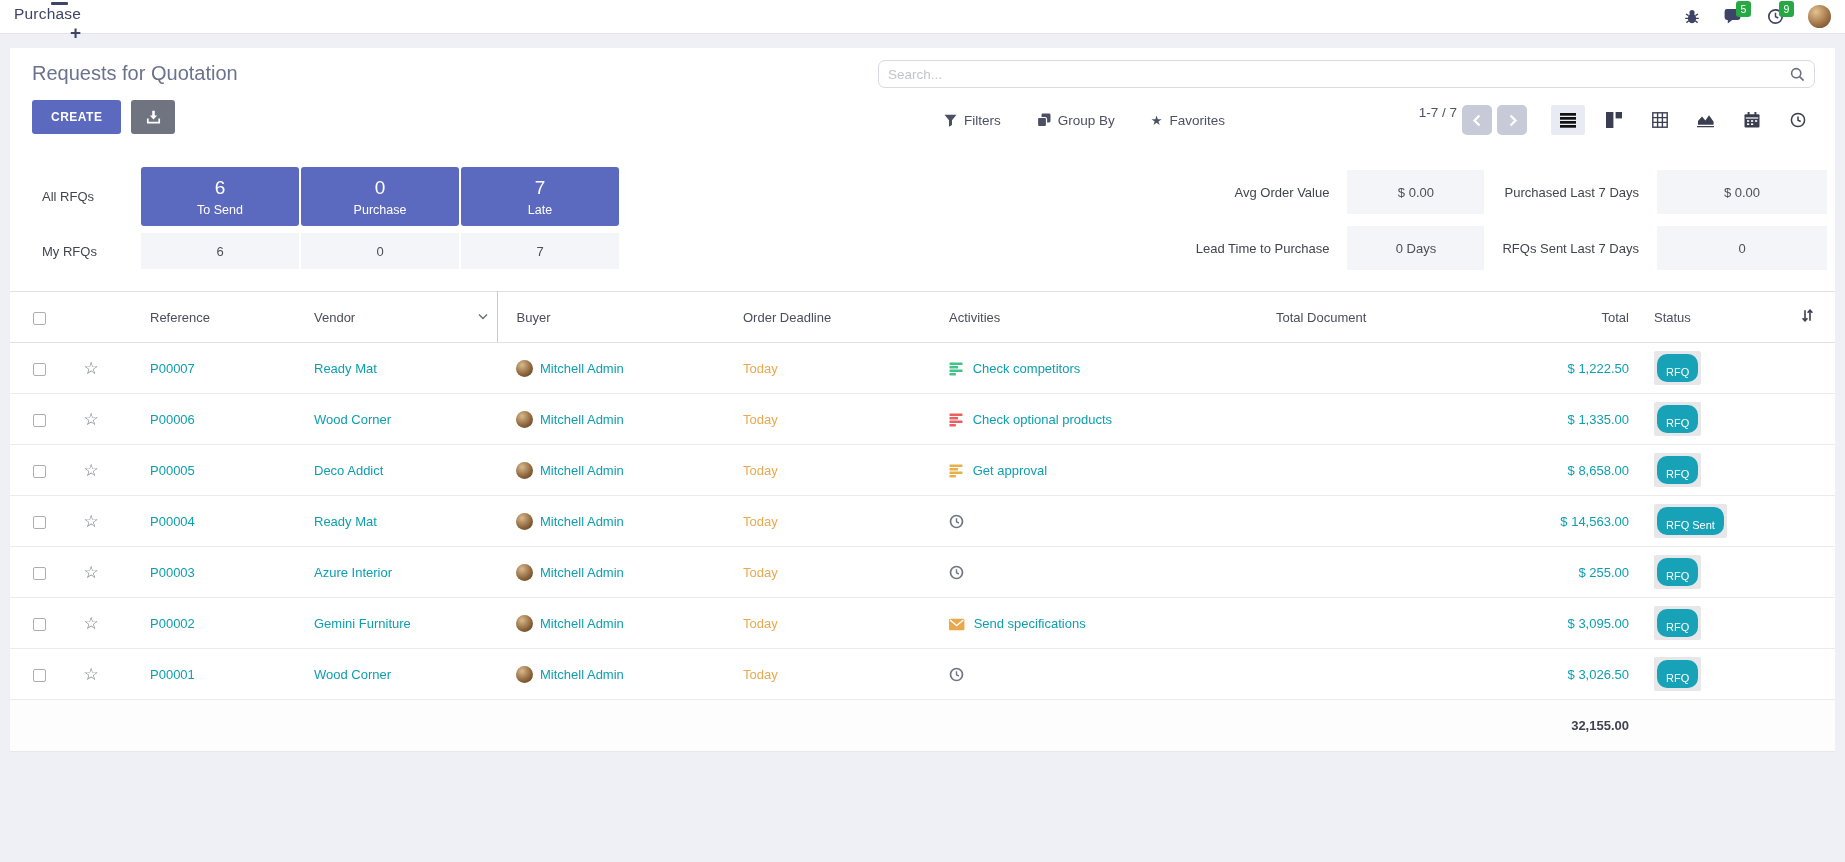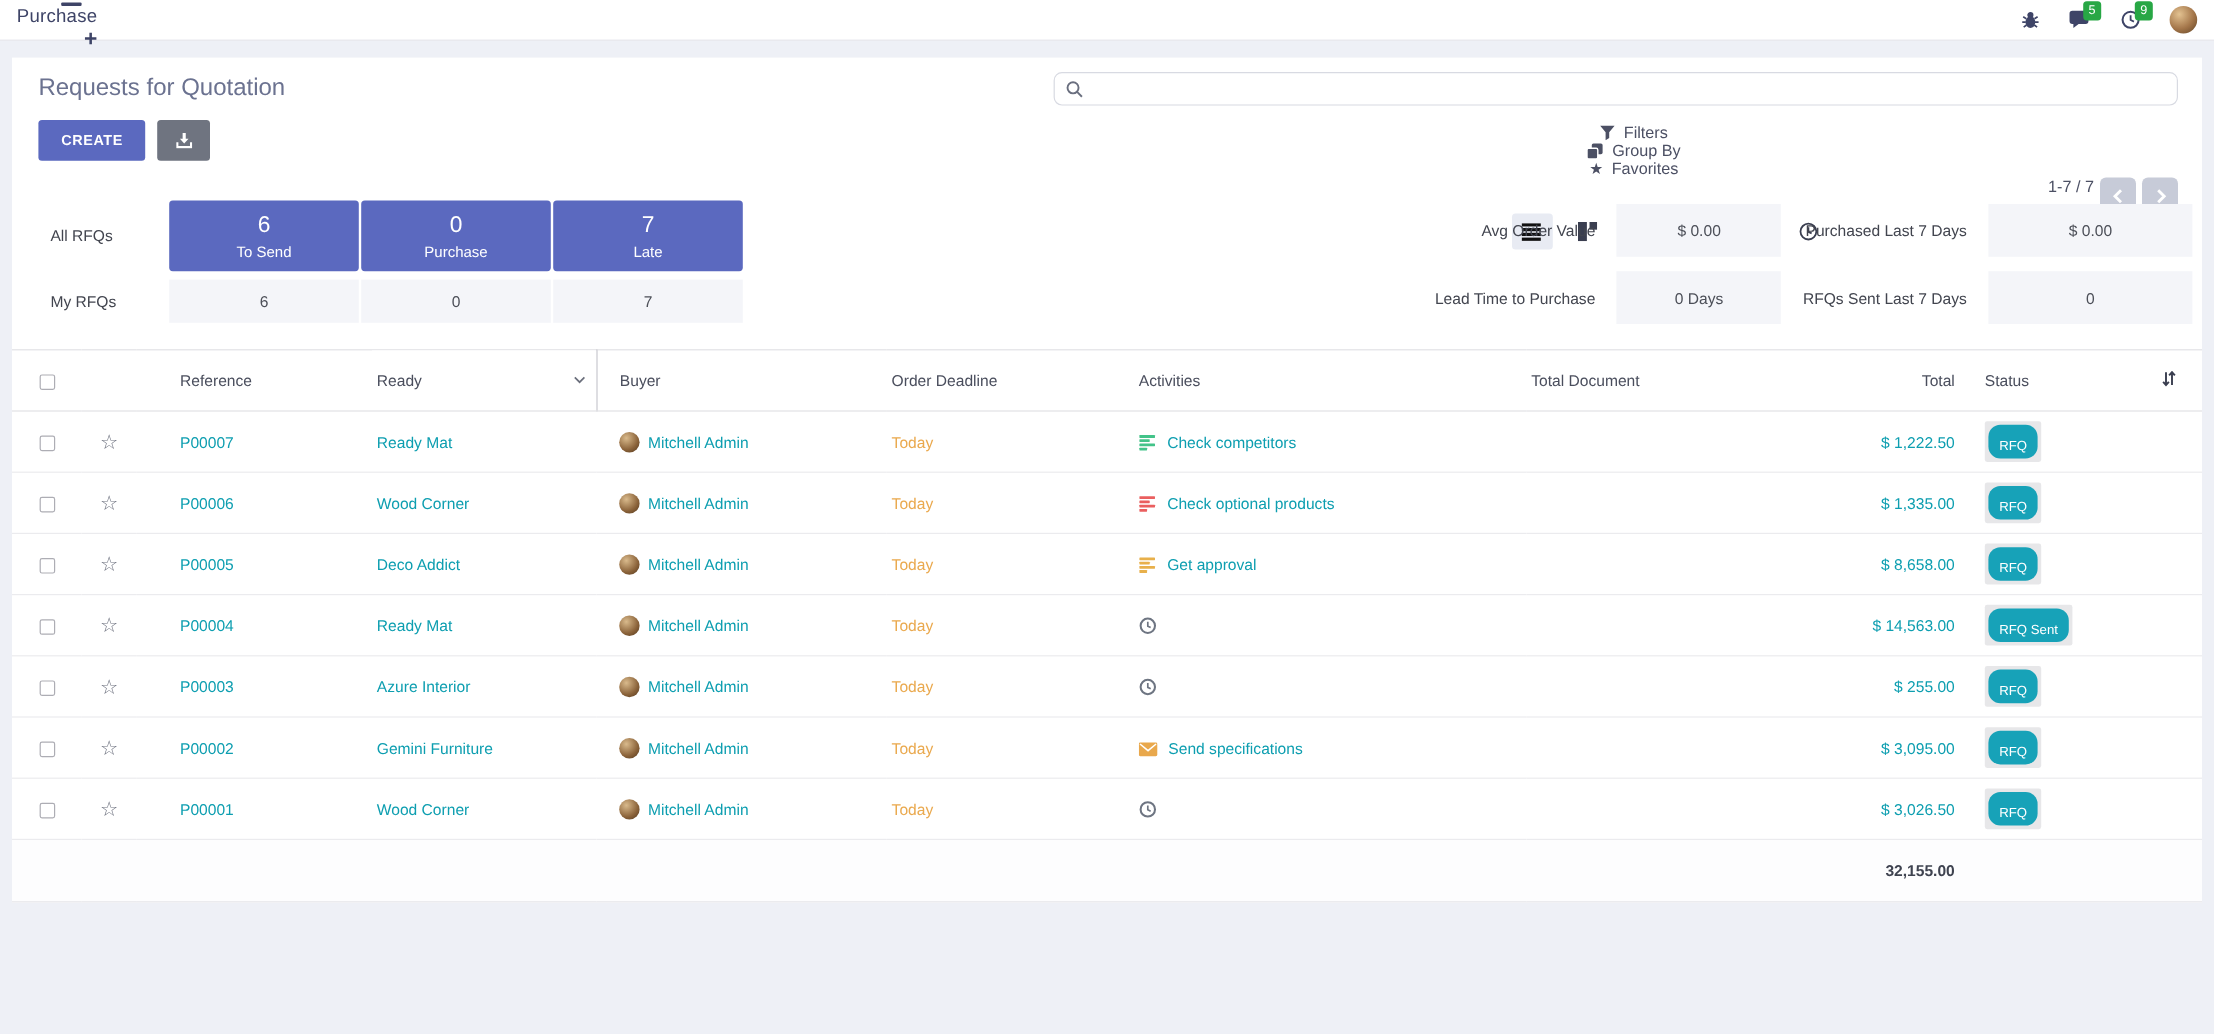--- a/index.html
+++ b/index.html
@@ -31,21 +31,21 @@
   .btn-create { background:var(--accent,#5b69bf); color:#fff; border:none; border-radius:3px;
                 height:34px; padding:0 19px; font-size:12px; letter-spacing:.5px; font-weight:bold;
                 font-family:Liberation Sans, sans-serif; cursor:pointer; }
   .btn-export { background:#6f7480; border:none; border-radius:3px; width:44px; height:34px;
                 display:flex; align-items:center; justify-content:center; cursor:pointer; }
   .cp-right { width:937px; }
   .searchbox { height:28px; border:1px solid #d8dae2; border-radius:7px; background:#fff;
                display:flex; align-items:center; padding:0 9px; }
   .searchbox input { flex:1; border:none; outline:none; font-size:13.5px; font-family:inherit; color:#333; }
   .searchbox input::placeholder { color:#c2c5d1; }
-  .cp-actions { display:flex; align-items:center; margin-top:15px; height:34px; padding-left:66px;flex-direction:column; }
+  .cp-actions { display:flex; align-items:center; margin-top:15px; height:34px; padding-left:66px; }
   .facet { display:flex; align-items:center; gap:7px; font-size:13.5px; color:#4c5064;
            margin-right:36px; cursor:pointer; white-space:nowrap; }
   .facet .star-glyph { font-size:13px; color:#4c5064; }
   .pager { margin-left:auto; display:flex; align-items:flex-start; font-size:13.5px; color:#4c5064; }
   .pg-btn { width:30px; height:30px; border:none; border-radius:5px; background:#c7cbd8;
             display:flex; align-items:center; justify-content:center; margin-left:5px; cursor:pointer; }
   .views { display:flex; align-items:center; margin-left:24px; gap:12px; }
   .view-btn { width:34px; height:30px; display:flex; align-items:center; justify-content:center;
               border-radius:3px; color:#3a3e50; cursor:pointer; }
   .view-btn.active { background:#e8ebf3; color:#111; }
@@ -143,20 +143,21 @@
         <button class="btn-export">
           <svg width="15" height="14" viewBox="0 0 15 14">
             <polygon points="7.5,9.6 3.9,5.6 6.2,5.6 6.2,0.8 8.8,0.8 8.8,5.6 11.1,5.6" fill="#fff"></polygon>
             <path d="M1.8 8.6v4h11.4v-4" stroke="#fff" stroke-width="1.7" fill="none"></path>
           </svg>
         </button>
       </div>
     </div>
     <div class="cp-right">
       <div class="searchbox">
+        <input type="text" placeholder="Search..." style="">
         <span style="display:inline-flex;color:#6a6f7f;">
           <svg width="15" height="15" viewBox="0 0 15 15" fill="none" stroke="currentColor" stroke-width="1.6">
             <circle cx="6.2" cy="6.2" r="4.6"></circle>
               <path d="M9.6 9.6L13.6 13.6"></path>
             </svg>
         </span>
       </div>
       <div class="cp-actions">
         <span class="facet">
           <svg width="13" height="13" viewBox="0 0 13 13">
@@ -287,21 +288,21 @@
       <col style="width:115px">
         <col style="width:145px">
         <col style="width:55px">
     </colgroup>
     <thead>
       <tr>
         <th class="c-check"><input type="checkbox" style=""></th>
         <th class="c-star"></th>
         <th class="c-ref">Reference</th>
         <th class="c-vendor">
-          <span>Ready</span>
+          <span>Vendor</span>
           <span class="vendor-caret">
             <svg width="10" height="7" viewBox="0 0 10 7" fill="none" stroke="#6b6f7c" stroke-width="1.4">
                 <path d="M1 1l4 4 4-4"></path>
               </svg>
           </span>
         </th>
         <th class="c-buyer">Buyer</th>
         <th class="c-deadline">Order Deadline</th>
         <th class="c-activity">Activities</th>
         <th class="c-source">Total Document</th>

